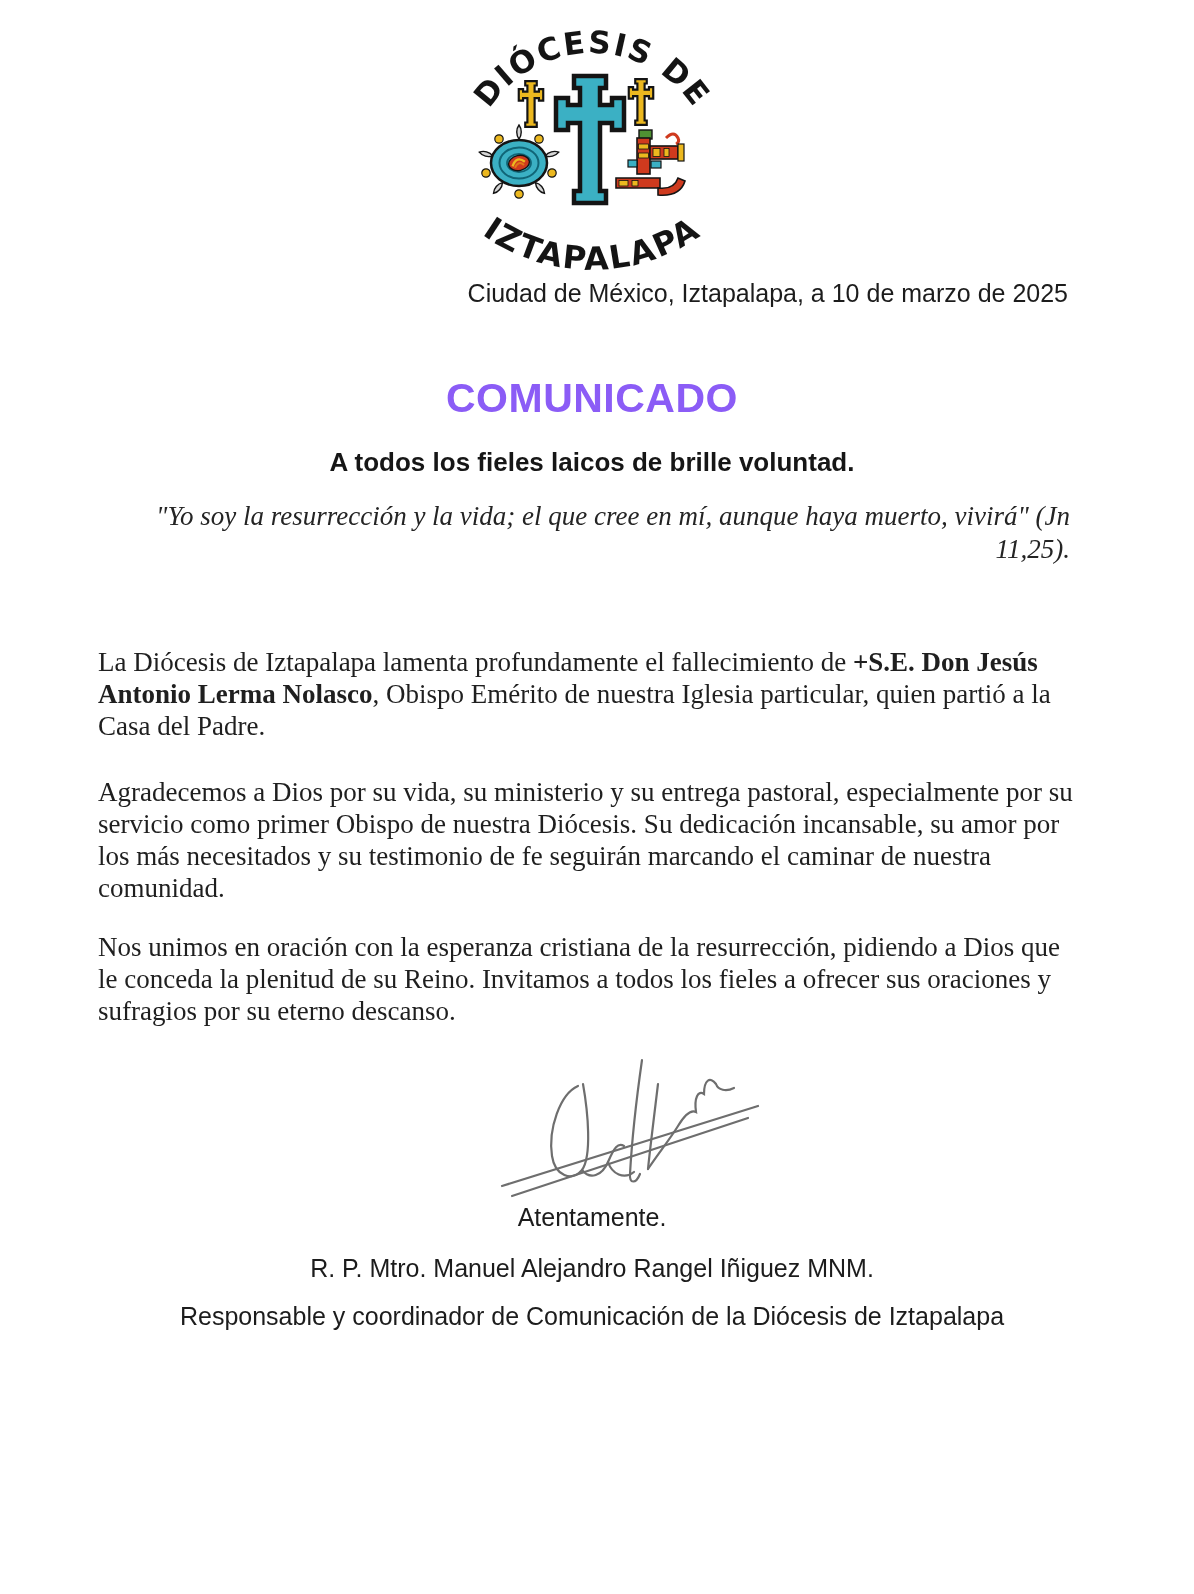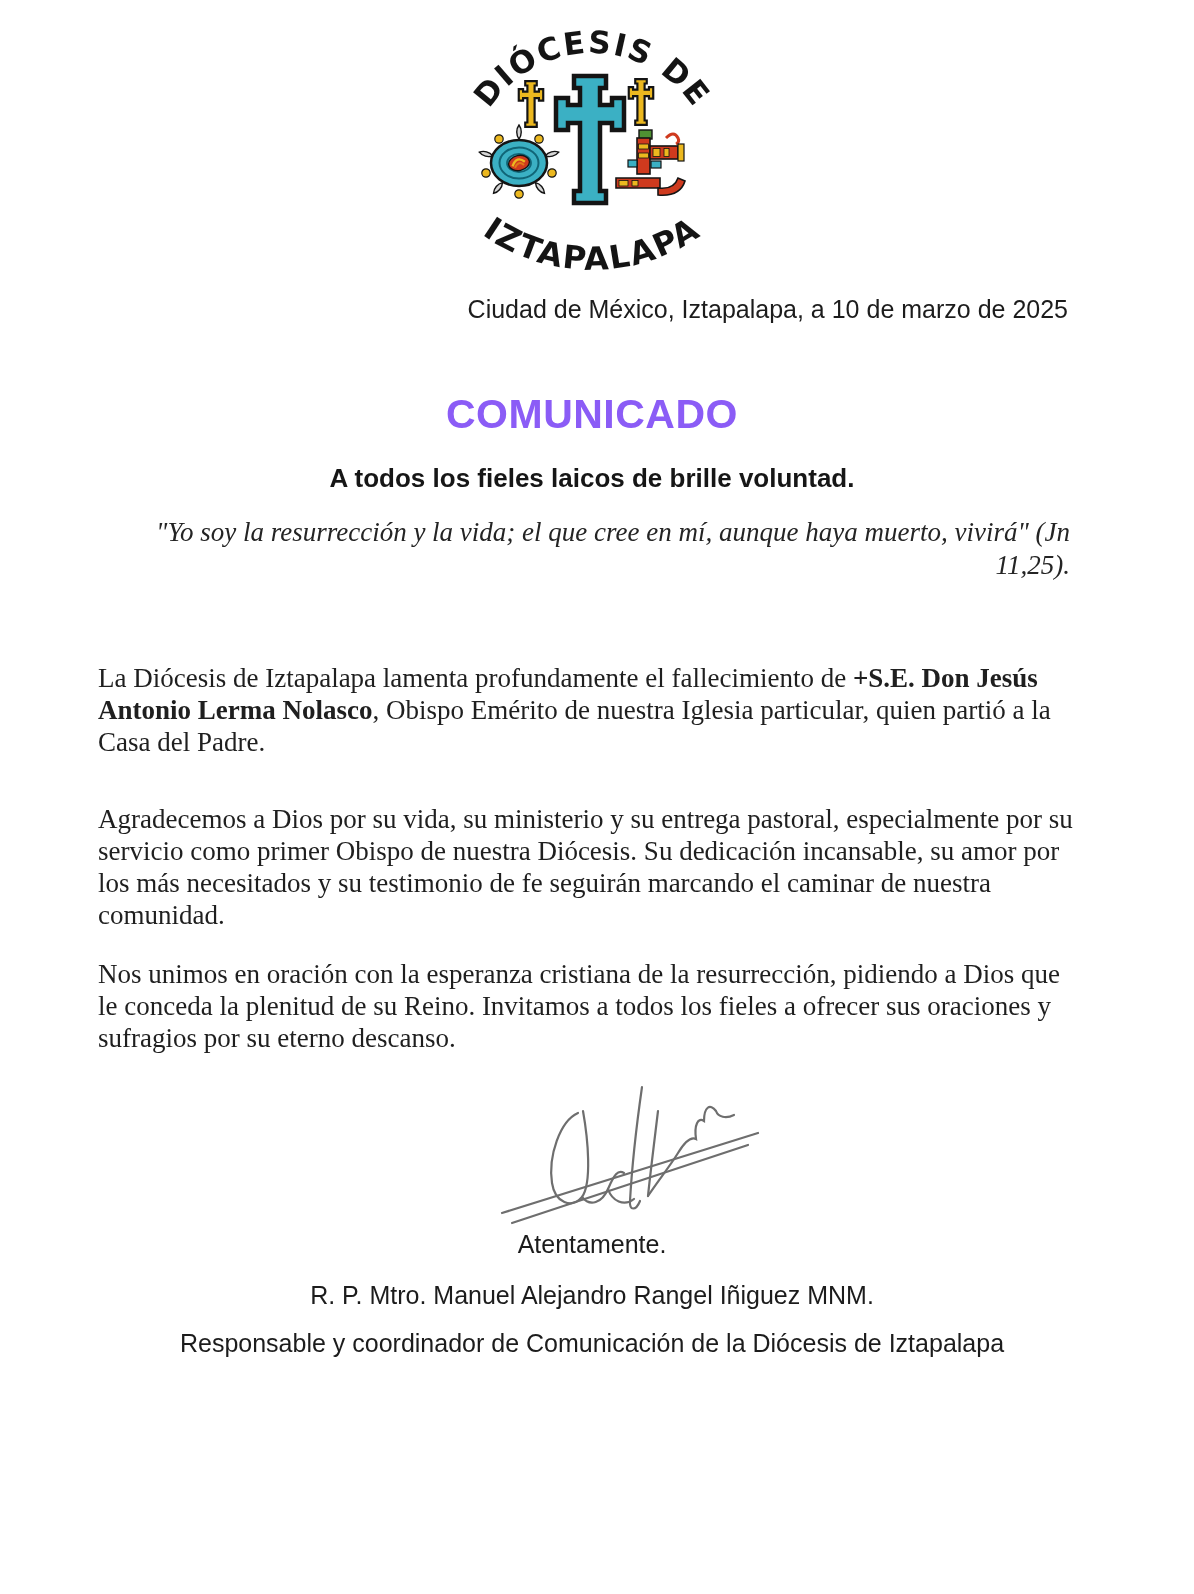--- a/index.html
+++ b/index.html
@@ -11,37 +11,37 @@
   .content { margin-left:98px; width:988px; padding-top:18px; }
 
   .logo-wrap { width:300px; margin:0 auto; }
   .logo-wrap svg { display:block; }
   .arc-text { font-family:"DejaVu Sans", sans-serif; font-weight:bold; fill:#141414; letter-spacing:2px; }
   .arc-top { font-size:31px; }
   .arc-bottom { font-size:32px; }
 
   .dateline {
     font-family:"Liberation Sans", sans-serif; font-size:25px; line-height:30px;
-    text-align:right; padding-right:18px; margin-top:16px; color:#1c1c1c;
+    text-align:right; padding-right:18px; margin-top:0; color:#1c1c1c;
   }
   .title {
     font-family:"Liberation Sans", sans-serif; font-weight:bold; font-size:41px;
     line-height:48px; text-align:center; margin-top:66px; color:#8b5cf6; letter-spacing:0.5px;
   }
   .subtitle {
     font-family:"Liberation Sans", sans-serif; font-weight:bold; font-size:26px;
     line-height:30px; text-align:center; margin-top:25px; color:#161616;
   }
   .quote {
     font-style:italic; font-size:27px; line-height:33px; text-align:right;
     padding-right:16px; margin-top:23px; color:#242424;
   }
   .para { font-size:27px; line-height:32px; text-align:left; }
   .p1 { margin-top:80px; }
-  .p2 { margin-top:45px; }
+  .p2 { margin-top:34px; }
   .p3 { margin-top:27px; }
   .p4 { margin-top:24px; font-weight:bold; }
   .para b { font-weight:bold; }
 
   .sig-wrap { width:300px; height:150px; margin:26px auto 0 auto; transform:translateX(48px); }
   .closing, .sig-name, .sig-role {
     font-family:"Liberation Sans", sans-serif; font-size:25px; line-height:30px;
     text-align:center; color:#1c1c1c;
   }
   .closing  { margin-top:-2px; }

